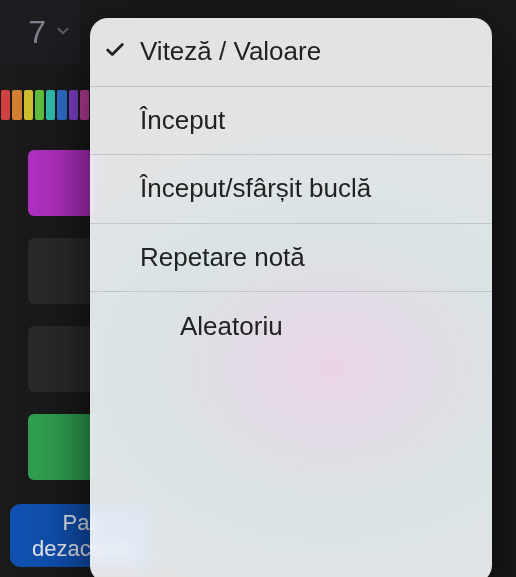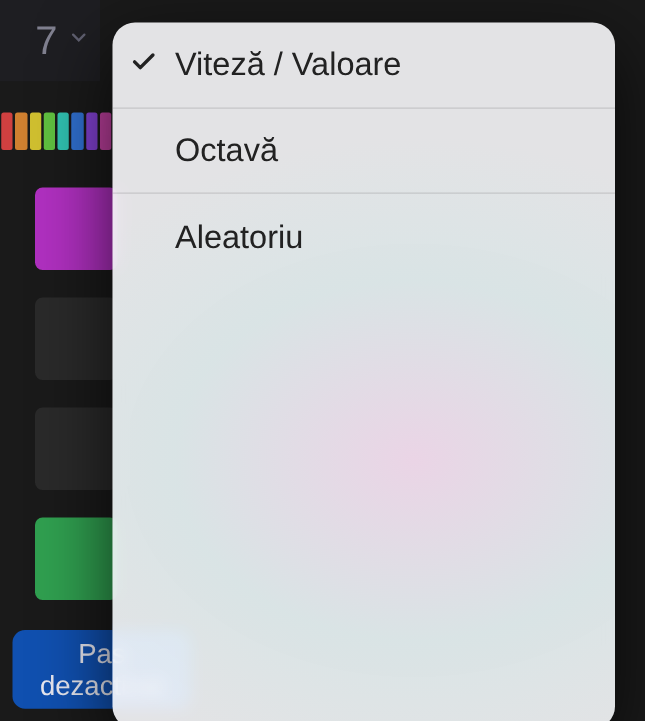--- a/index.html
+++ b/index.html
@@ -92,21 +92,21 @@
     pointer-events:none;
   }
   .menu-item {
     position: relative;
     height: 68.5px;
     border-bottom: 1px solid rgba(0,0,0,0.13);
     display: flex;
     align-items: center;
     padding-left: 50px;
   }
-  .menu-item:last-child { border-bottom: none; }
+  .menu-item:last-child { border-bottom: none; margin-left: 40px; }
   .menu-item .label {
     font-size: 26px;
     color: #222;
     font-weight: 400;
   }
   .checkmark {
     position: absolute;
     left: 14px;
     top: 50%;
     transform: translateY(-50%);
@@ -151,18 +151,24 @@
 </div>
 
 <div class="popover" id="popover">
     <div class="menu-item">
       <span class="checkmark"><svg width="22" height="22" viewBox="0 0 24 24" fill="none" stroke="currentColor" stroke-width="3" stroke-linecap="round" stroke-linejoin="round">
           <polyline points="20 6 9 17 4 12"></polyline>
         </svg></span>
       <span class="label">Viteză / Valoare</span>
     </div>
     <div class="menu-item">
-      <span class="label">Octavă</span>
+      <span class="label">Început</span>
+    </div>
+    <div class="menu-item">
+      <span class="label">Început/sfârșit buclă</span>
+    </div>
+    <div class="menu-item">
+      <span class="label">Repetare notă</span>
     </div>
     <div class="menu-item">
       <span class="label">Aleatoriu</span>
     </div>
   </div>
 
 </body></html>

